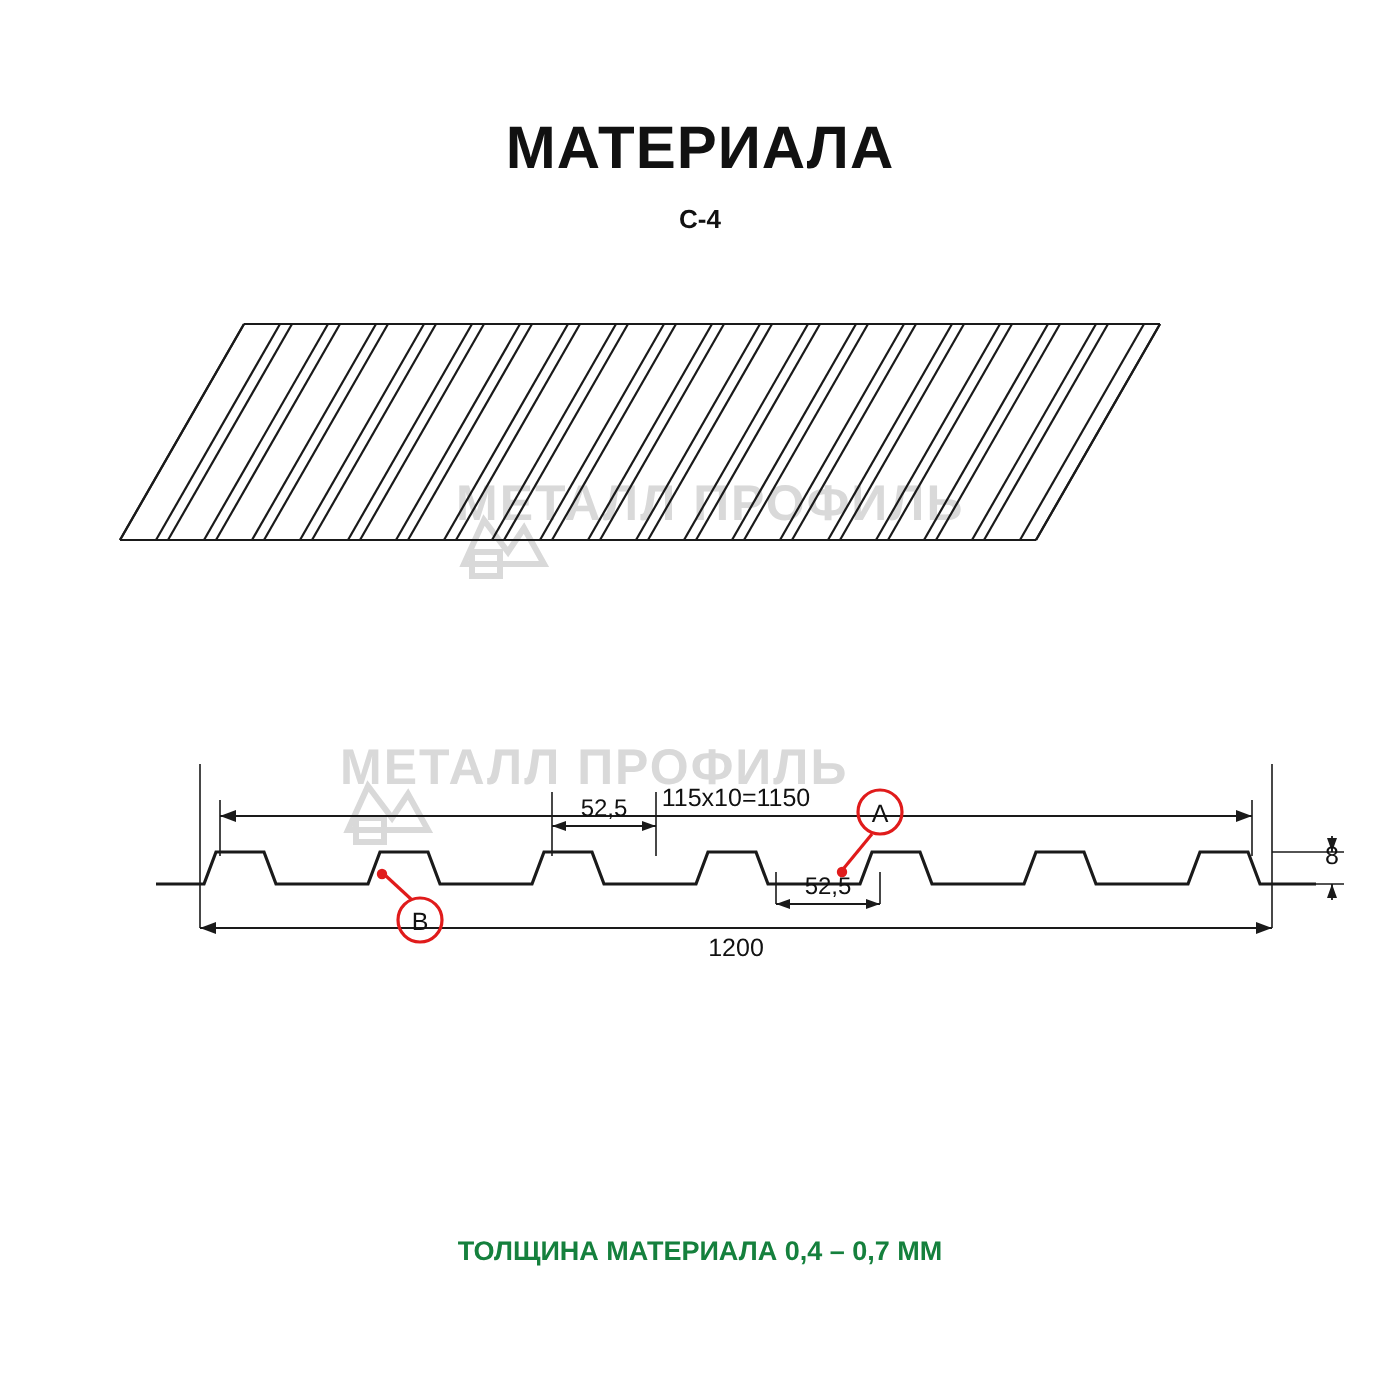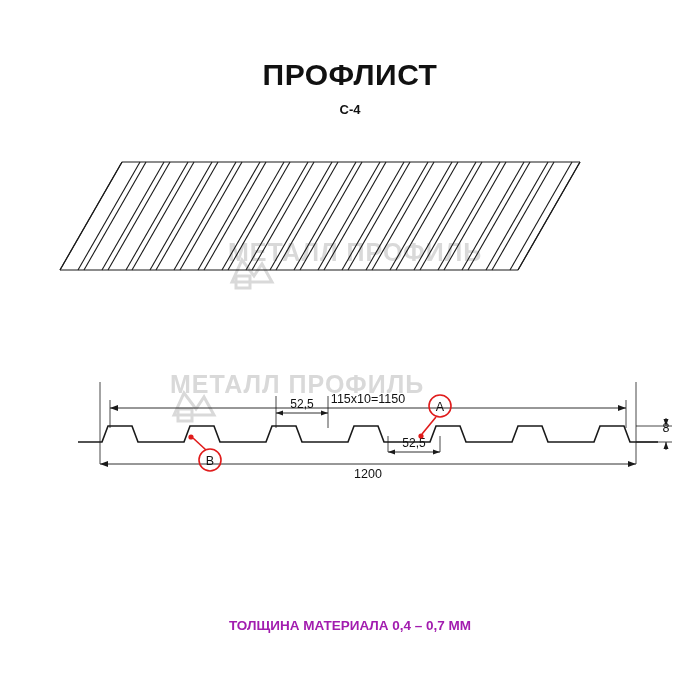--- a/index.html
+++ b/index.html
@@ -56,21 +56,21 @@
     height: 130px;
   }
   .footer {
     position: absolute;
     top: 618px;
     left: 0;
     width: 700px;
     text-align: center;
     font-size: 13.5px;
     font-weight: bold;
-    color: #a21caf;
+    color: #15803d;
   }
   .watermark {
     position: absolute;
     pointer-events: none;
     user-select: none;
     color: #d9d9d9;
     font-size: 25px;
     font-weight: bold;
     letter-spacing: 1px;
     white-space: nowrap;
@@ -86,21 +86,21 @@
   text {
     font-family: "Liberation Sans", sans-serif;
     fill: #111111;
   }
 </style>
 </head>
 <body>
 
 <div class="page">
 
-  <div class="title">ПРОФЛИСТ</div>
+  <div class="title">МАТЕРИАЛА</div>
   <div class="subtitle">С-4</div>
 
   <div class="watermark wm1">МЕТАЛЛ ПРОФИЛЬ</div>
   <div class="watermark wm2">МЕТАЛЛ ПРОФИЛЬ</div>
 
   <div class="wm-logo" style="top:252px; left:228px;">
     <svg width="56" height="42" viewBox="0 0 56 42">
       <path d="M4 30 L14 8 L26 24 L34 12 L44 30 Z" fill="none" stroke="#d9d9d9" stroke-width="3"></path>
       <rect x="8" y="24" width="14" height="12" fill="none" stroke="#d9d9d9" stroke-width="3"></rect>
     </svg>

